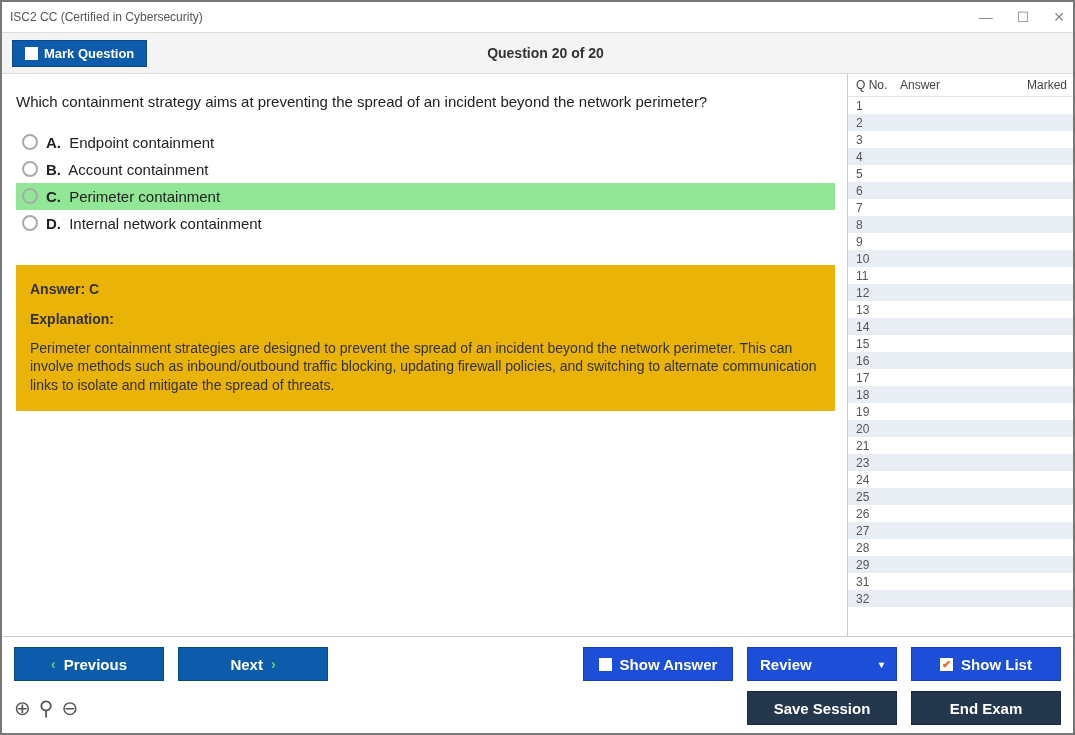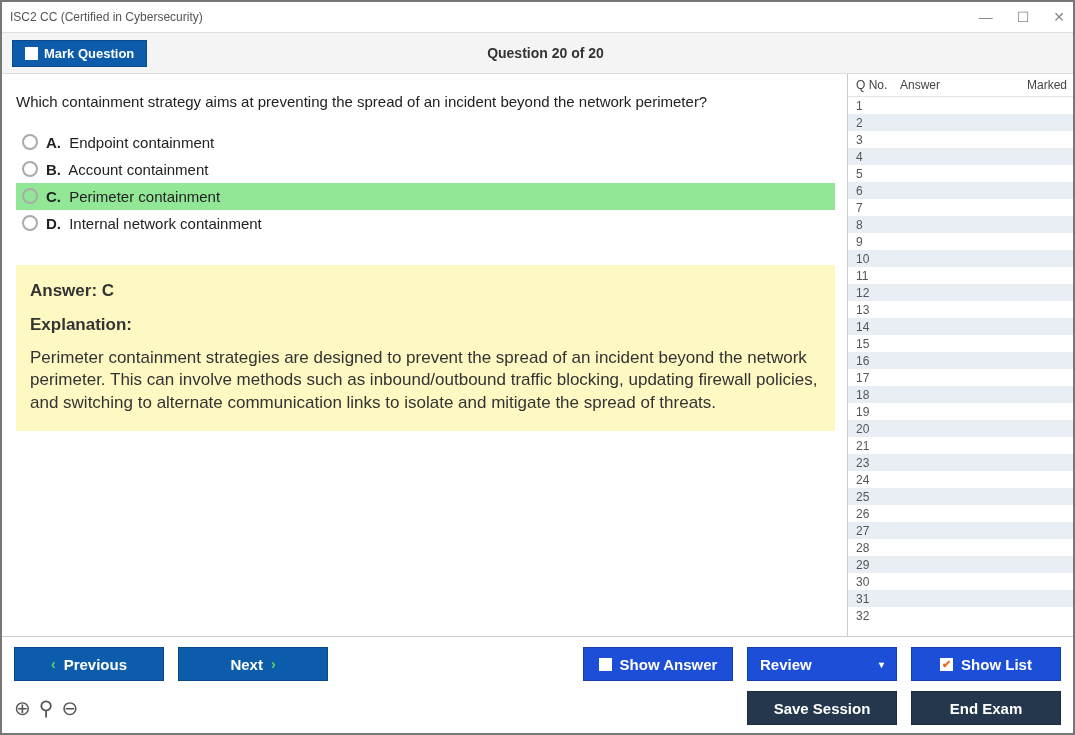--- a/index.html
+++ b/index.html
@@ -72,24 +72,24 @@
     cursor: pointer;
   }
   .option.correct { background: #92e796; }
   .radio {
     width: 16px; height: 16px;
     border: 2px solid #aaa; border-radius: 50%;
     flex-shrink: 0;
   }
   .option .lbl { font-weight: bold; margin-right: 4px; }
   .answer-box {
-    background: #fef9c3;
+    background: #eab308;
     margin-top: 28px;
     padding: 16px 14px;
-    font-size: 17px;
+    font-size: 14px;
     color: #333;
   }
   .answer-box .ans-line { font-weight: bold; margin-bottom: 14px; }
   .answer-box .exp-head { font-weight: bold; margin-bottom: 12px; }
   .answer-box .exp-body { line-height: 1.35; }
   .nav-pane {
     width: 226px;
     border-left: 1px solid #ccc;
     display: flex; flex-direction: column;
     font-size: 12px;
@@ -282,23 +282,20 @@
           <div class="nav-row">
             <div class="c1">27</div>
           </div>
           <div class="nav-row">
             <div class="c1">28</div>
           </div>
           <div class="nav-row">
             <div class="c1">29</div>
           </div>
           <div class="nav-row">
-            <div class="c1">30</div>
-          </div>
-          <div class="nav-row">
             <div class="c1">31</div>
           </div>
           <div class="nav-row">
             <div class="c1">32</div>
           </div>
         </div>
     </div>
 
   </div>
 

